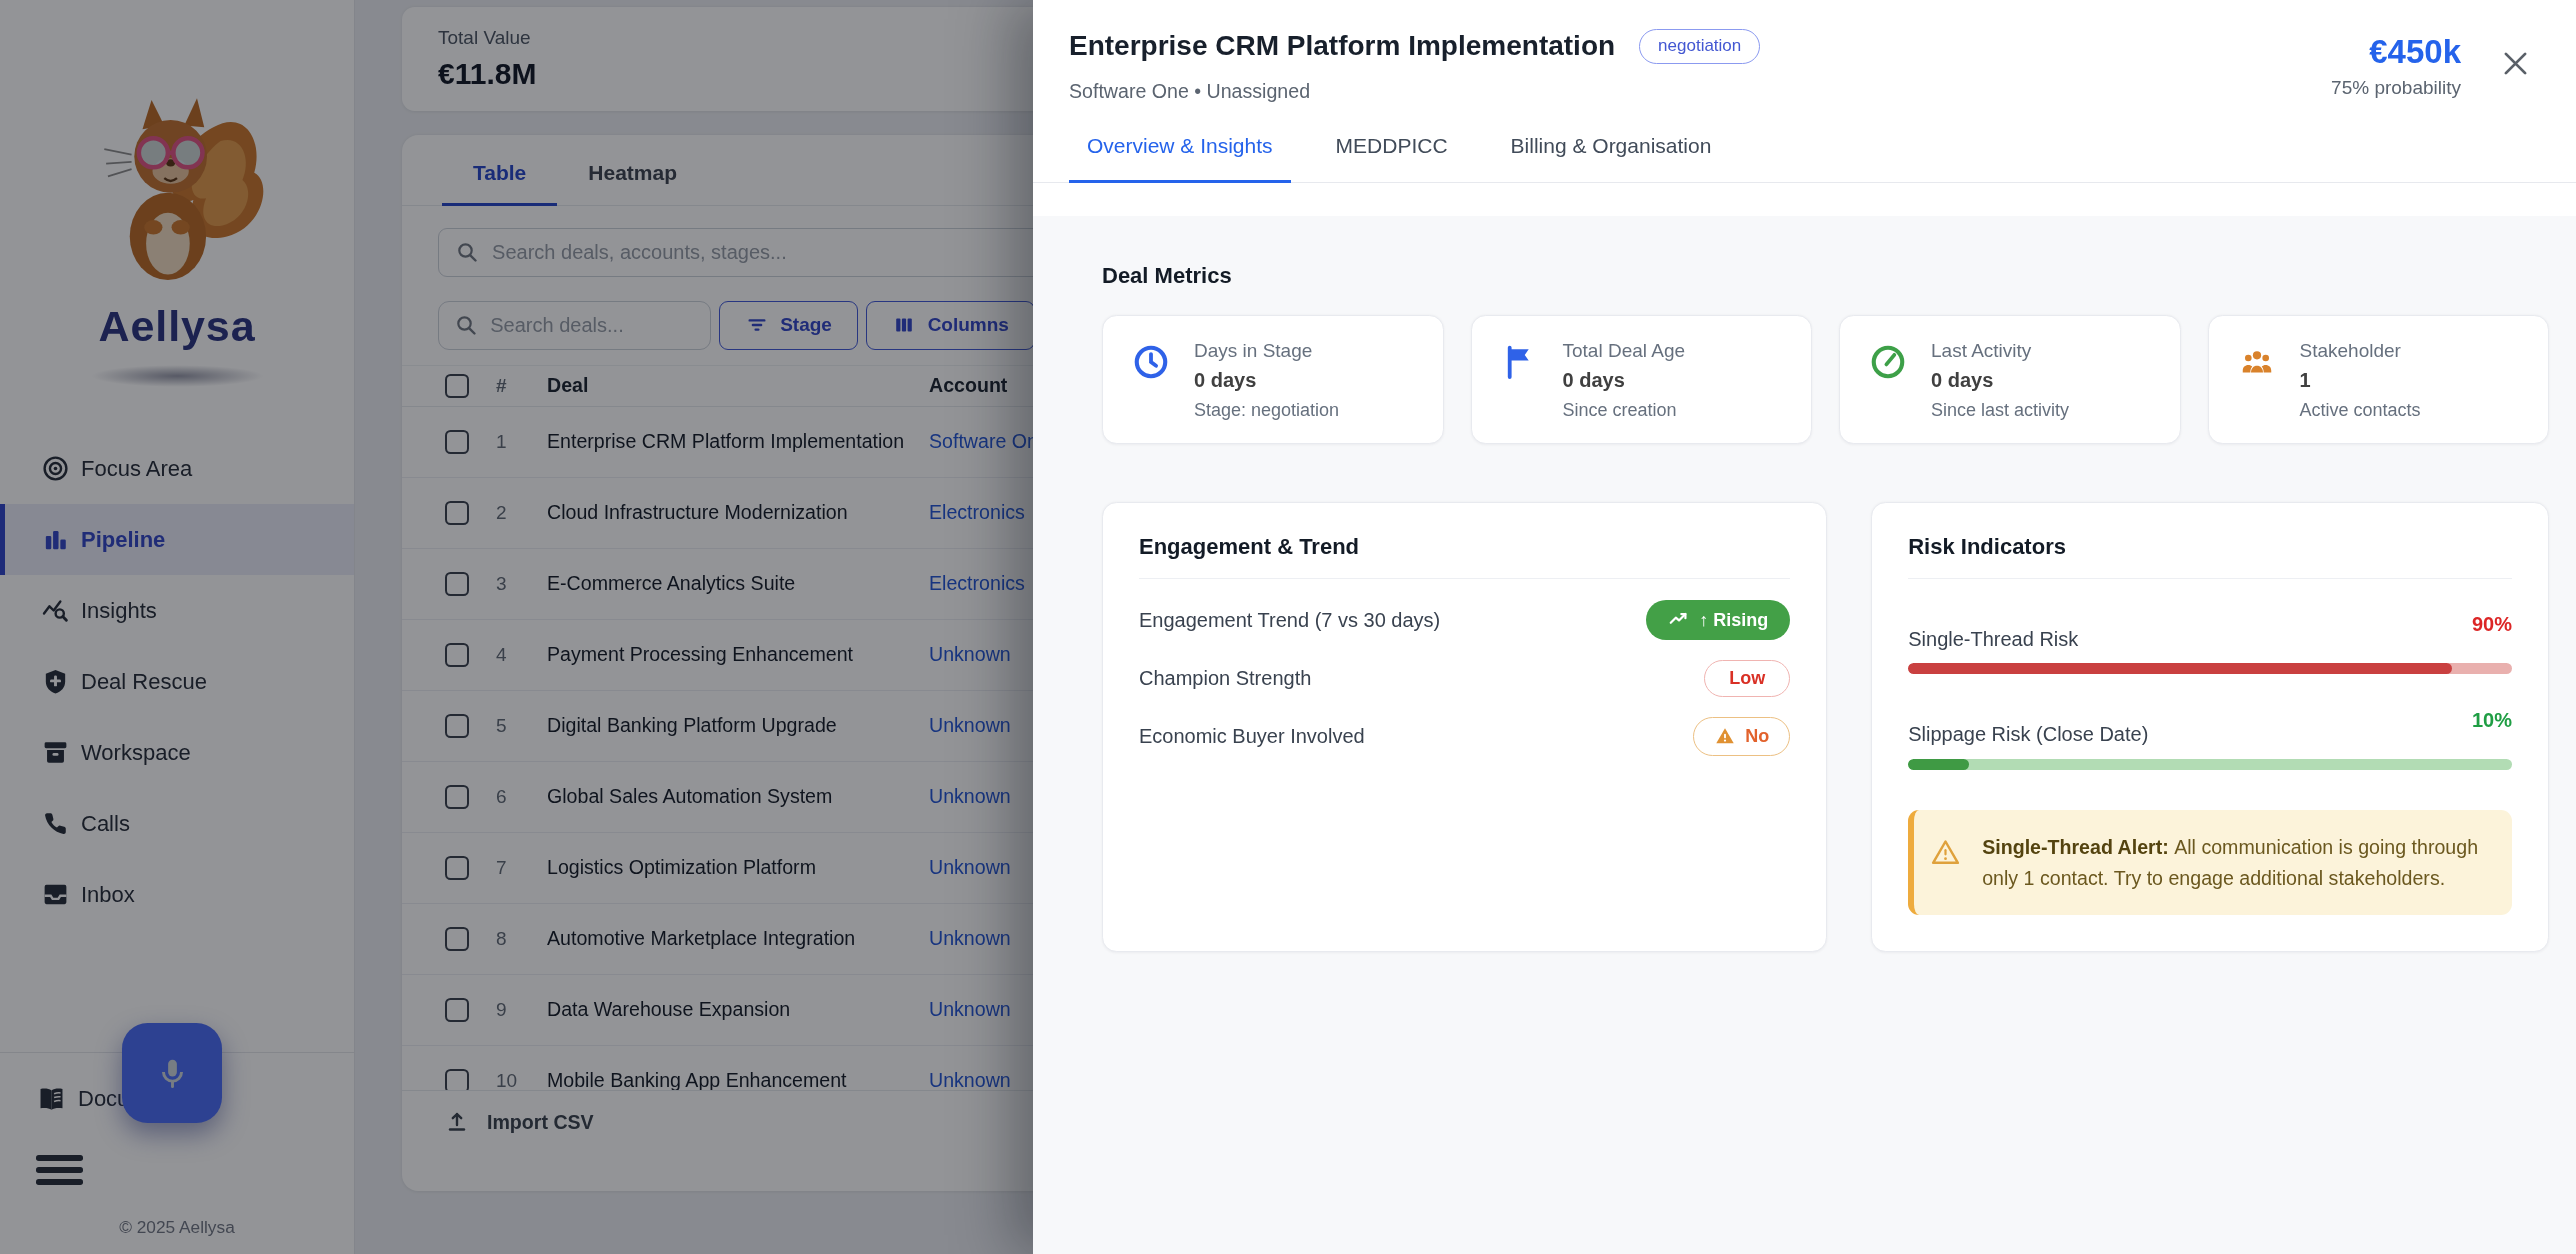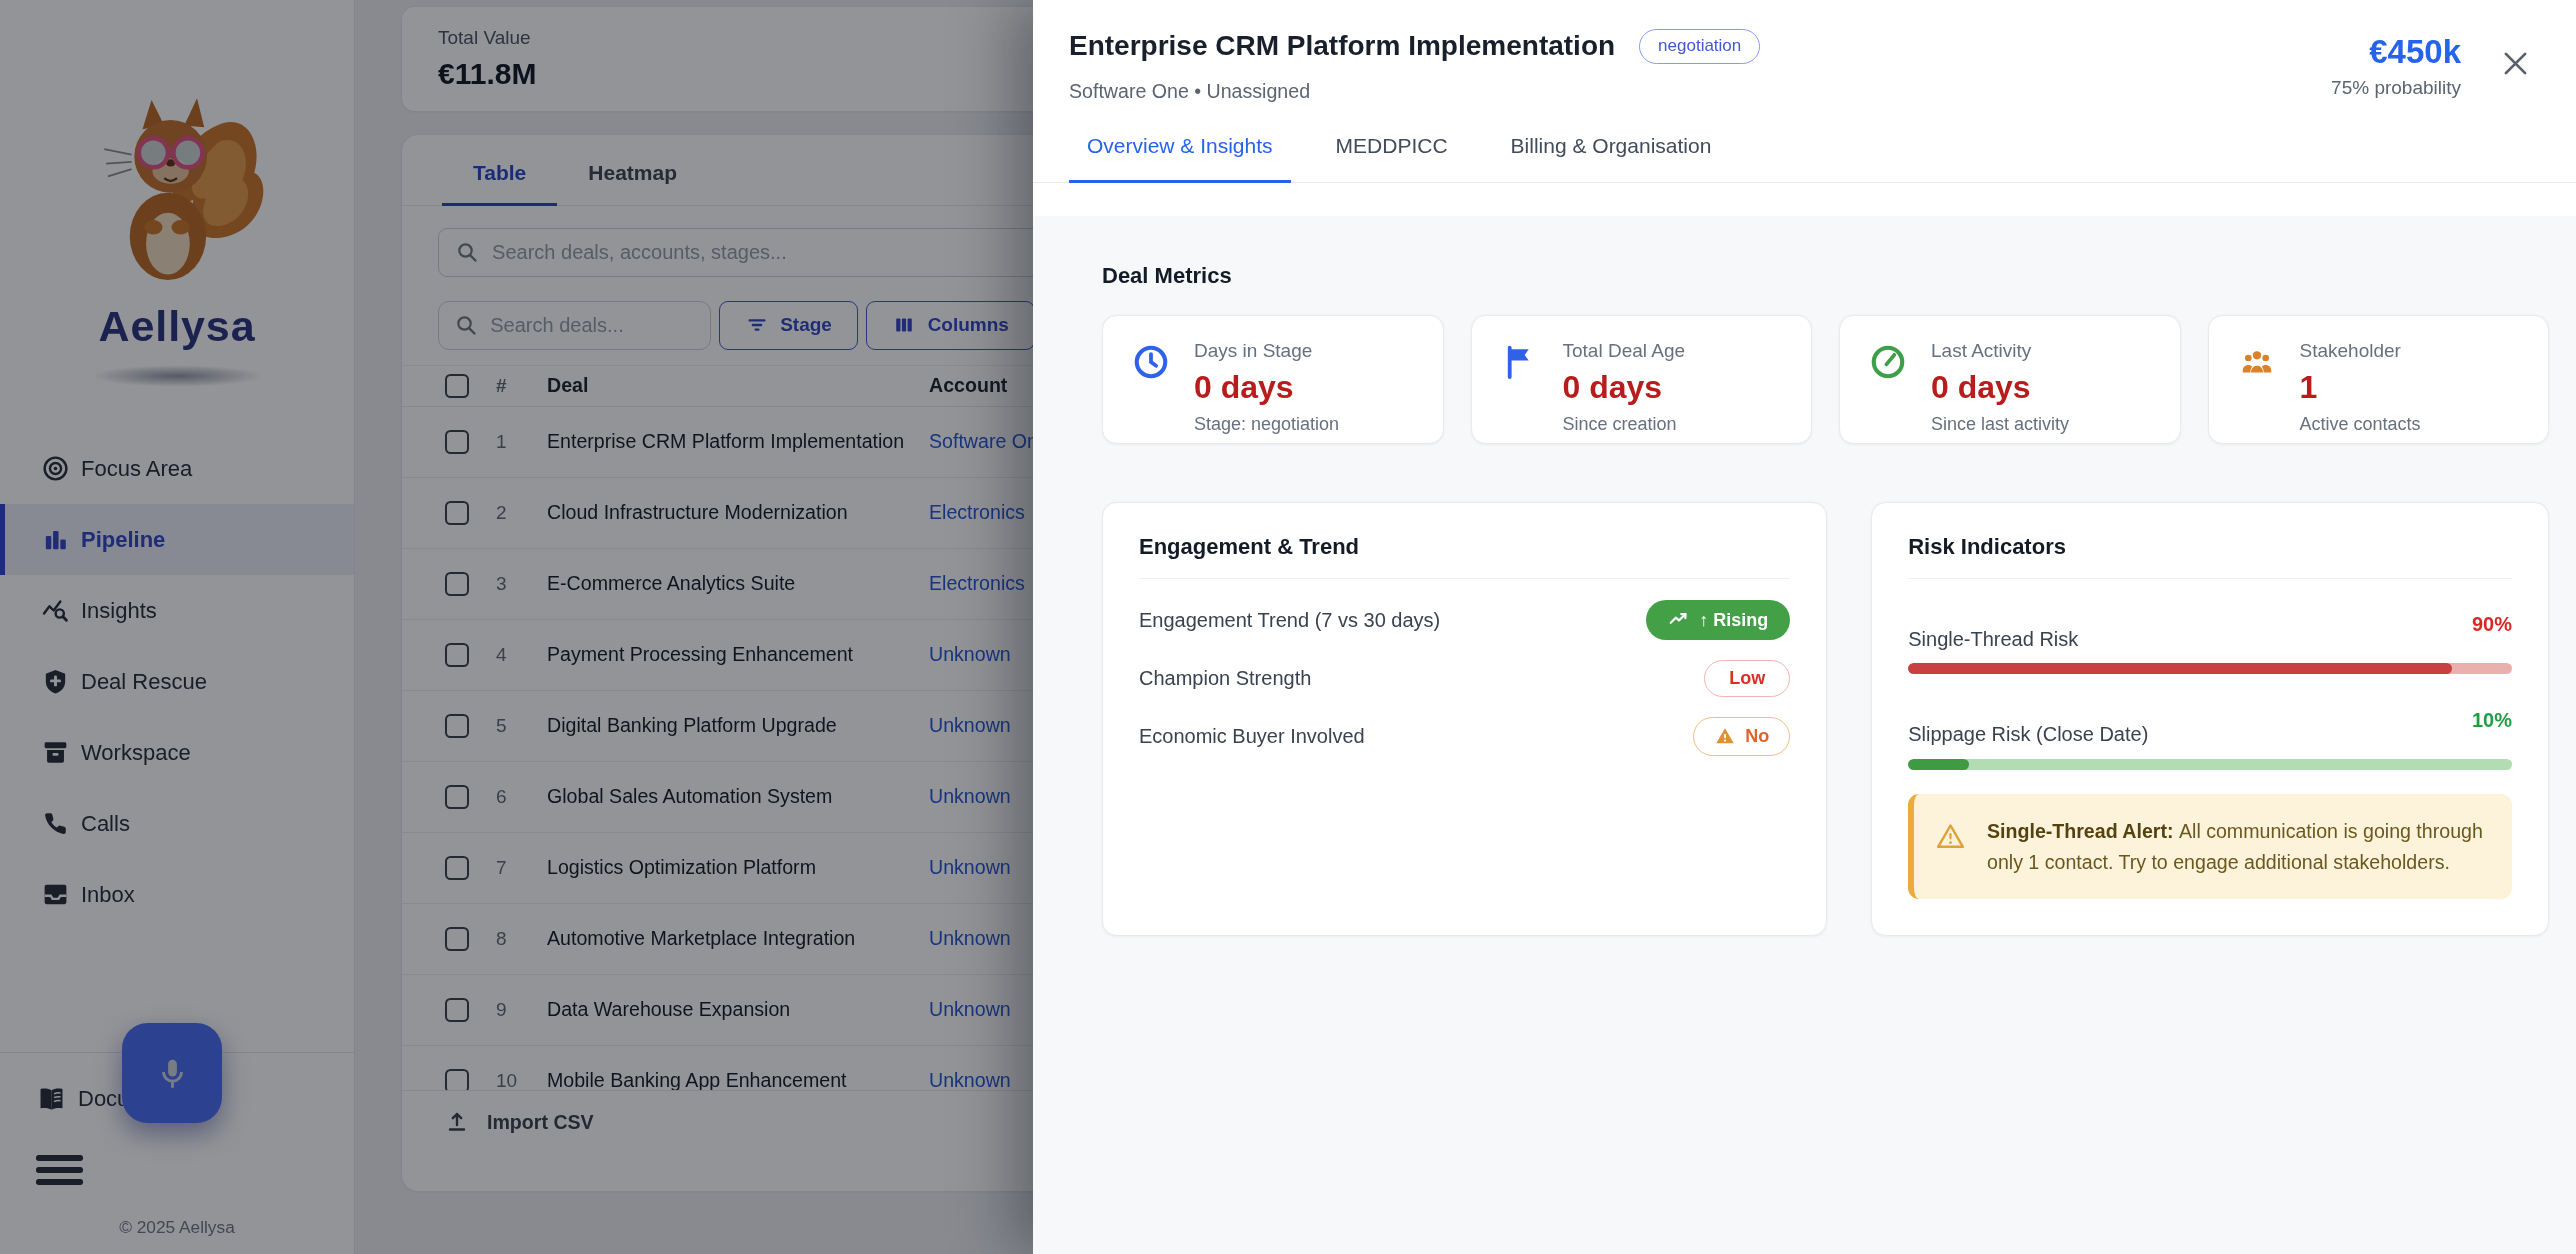--- a/index.html
+++ b/index.html
@@ -85,41 +85,41 @@
   .panel-tab { font-size:21px; color:#414b59; padding:0 18px 22px; cursor:pointer; border-bottom:3.6px solid transparent; margin-bottom:-0.9px; }
   .panel-tab.active { color:#2563eb; border-bottom-color:#2563eb; }
   .panel-head-pad { height:33px; background:#fff; }
   .panel-content { padding:36px 27px 0 69px; }
   .section-h { font-size:22px; font-weight:bold; color:#131b26; margin:11px 0 25.5px; }
   .metrics-grid { display:grid; grid-template-columns:repeat(4,1fr); gap:27px; }
   .metric-card { background:#fff; border:0.9px solid #e8eaef; border-radius:14.6px; padding:24px 29px; display:flex; gap:24px;
                  box-shadow:0 0.9px 2.7px rgba(16,24,40,.05); height:129px; }
   .metric-card svg { width:38px; height:38px; flex:none; margin-top:3.6px; }
   .m-label { font-size:19px; color:#66707e; }
-  .m-value { font-size:32px; font-weight:bold; color:#b91c1c; margin:7.3px 0 8.2px; }
+  .m-value { font-size:20px; font-weight:bold; color:#404040; margin:7.3px 0 8.2px; }
   .m-sub { font-size:18px; color:#66707e; }
   .big-grid { display:grid; grid-template-columns:1.07fr 1fr; gap:44px; margin-top:58px; }
   .big-card { background:#fff; border:0.9px solid #e8eaef; border-radius:14.6px; padding:31px 36px 36px; min-height:341px;
               box-shadow:0 0.9px 2.7px rgba(16,24,40,.05); }
   .big-card h3 { font-size:22px; font-weight:bold; color:#131b26; padding-bottom:18px; border-bottom:0.9px solid #edeff3; margin-bottom:12.7px; }
   .eng-row { display:flex; align-items:center; justify-content:space-between; height:58px; }
   .eng-label { font-size:20px; color:#39424f; }
   .pill { border-radius:909px; font-size:18px; font-weight:bold; display:inline-flex; align-items:center; gap:9px; }
   .pill.rising { background:#43a047; color:#fff; padding:9px 22px; }
   .pill.rising svg { width:22px; height:22px; }
   .pill.low { border:1.8px solid #f0b4b1; color:#d93025; padding:7.3px 24px; background:#fff; }
   .pill.warn { border:1.8px solid #ecc083; color:#e2622c; padding:7.3px 20px; background:#fff; }
   .pill.warn svg { width:22px; height:22px; }
   .risk-label-row { display:flex; justify-content:space-between; align-items:center; margin-top:20px; }
   .risk-label { font-size:20px; color:#39424f;margin-top:29px; }
   .risk-pct { font-size:20px; font-weight:bold; }
   .risk-bar { height:11px; border-radius:6.4px; margin-top:12.7px; overflow:hidden; }
   .risk-fill { height:100%; border-radius:6.4px; }
-  .alert-box { margin-top:24px; background:#fcf3da; border-left:6.4px solid #eeab3d; border-radius:11px; padding:22px 15px;
-               display:flex; gap:20px;justify-content:flex-end; }
+  .alert-box { margin-top:40px; background:#fcf3da; border-left:6.4px solid #eeab3d; border-radius:11px; padding:22px 15px;
+               display:flex; gap:20px; }
   .alert-box svg { width:33px; height:33px; flex:none; margin-top:3.6px; }
   .alert-text { font-size:19.6px; line-height:1.55; color:#6b581f; max-width:510px; }
   .alert-text b { color:#54430f; }
 </style>
 </head>
 <body>
 
 <div class="app">
 
   <aside class="sidebar">

